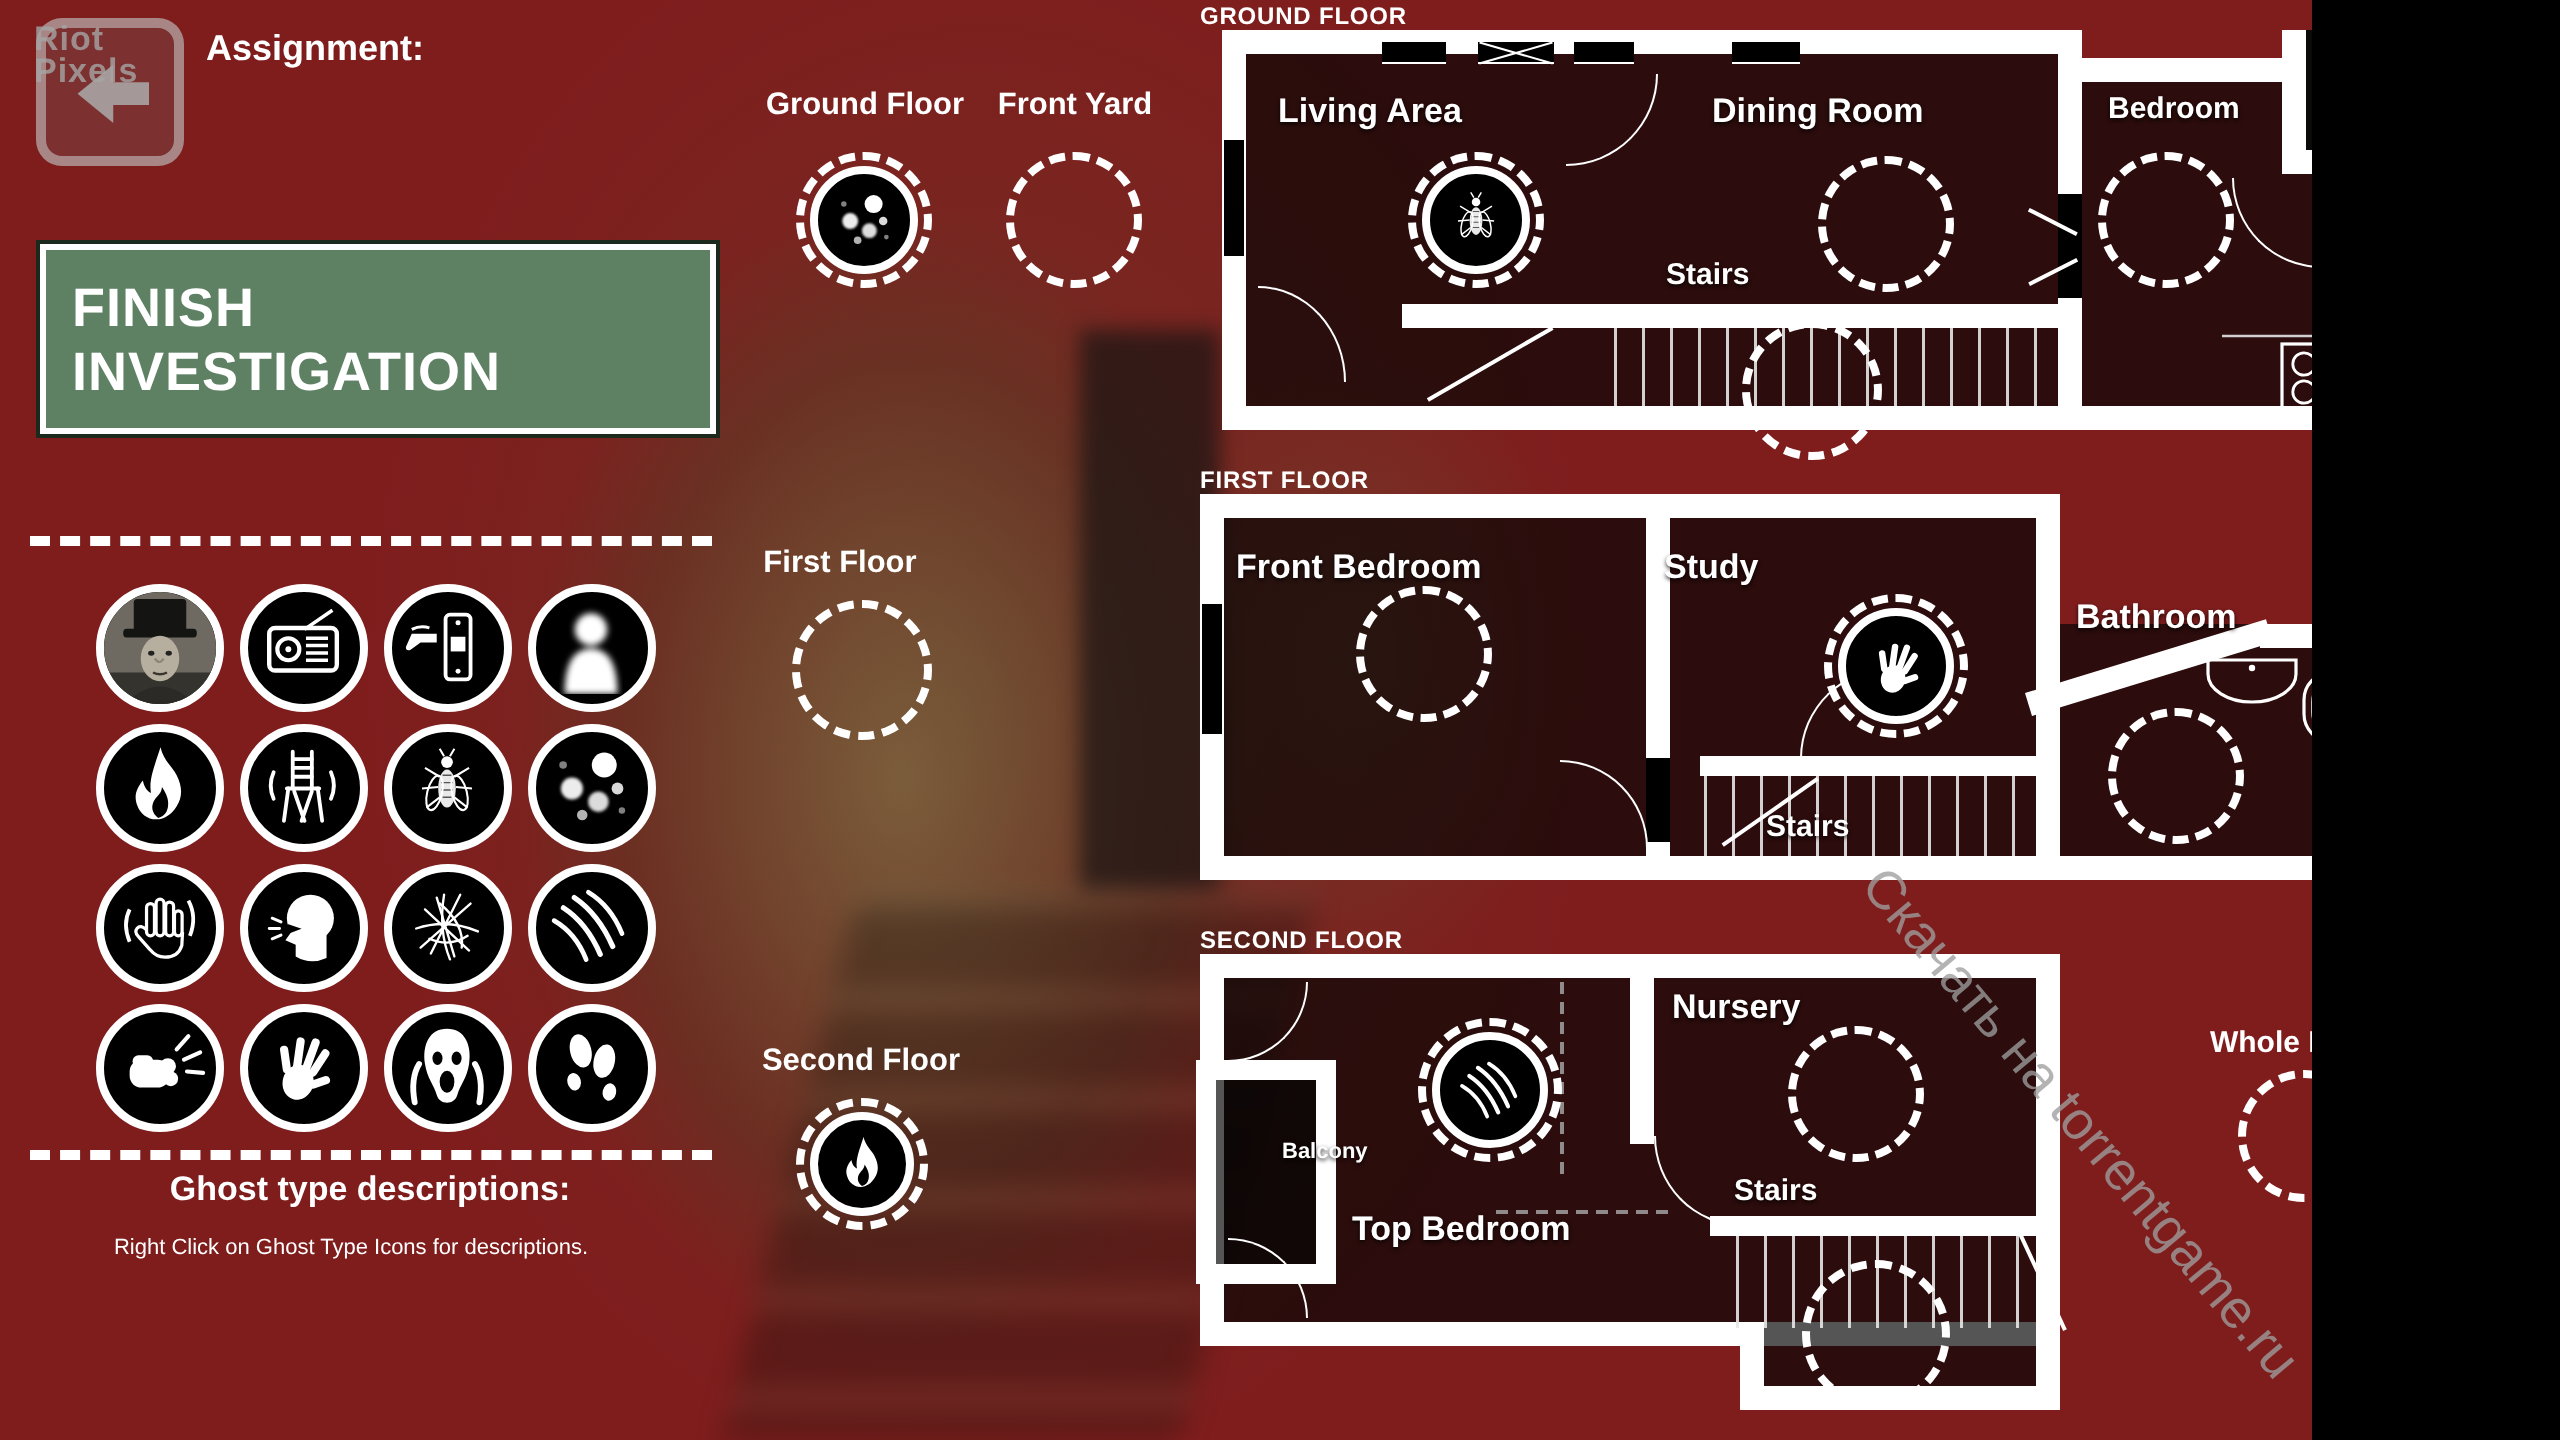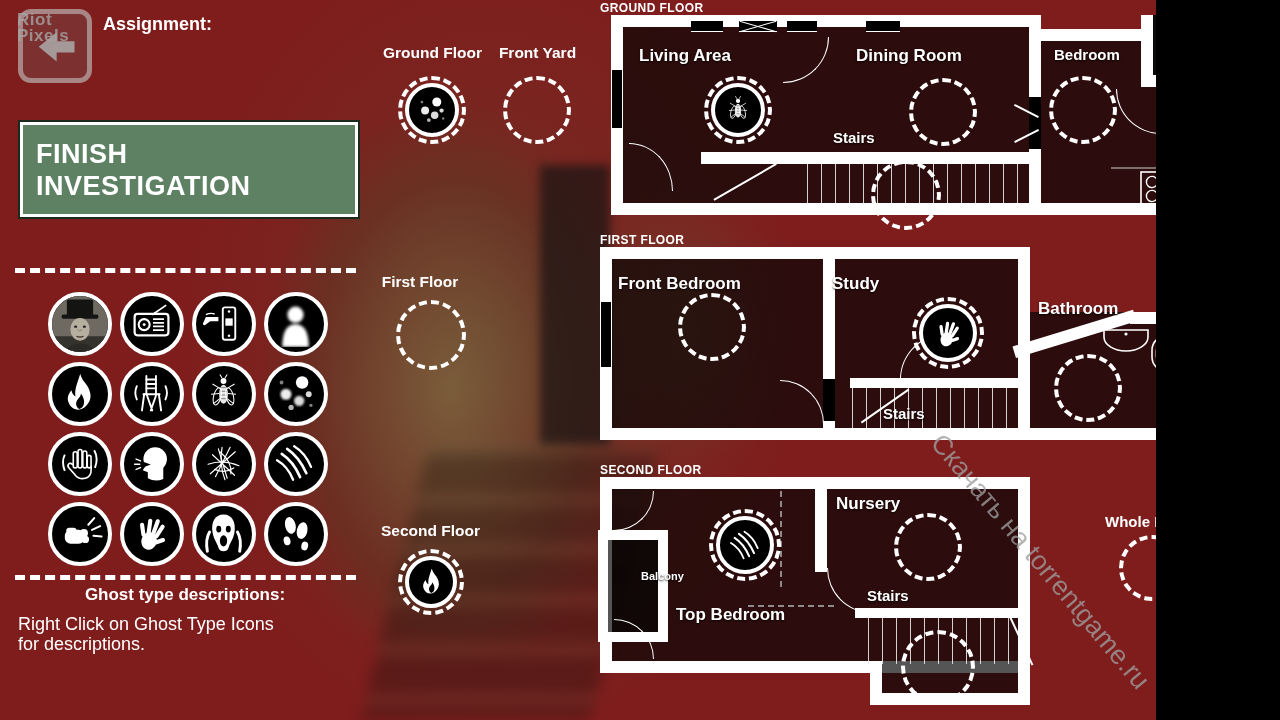--- a/index.html
+++ b/index.html
@@ -40,21 +40,21 @@
     display:flex;align-items:center;cursor:pointer;}
   .finishbtn span{display:block;padding-left:13px;font-size:27px;font-weight:bold;line-height:32px;letter-spacing:.5px;width:250px;}
   .gt-heading{left:0;top:233px;width:370px;text-align:center;font-size:22px;}
   .dash-sep{position:absolute;left:15px;width:341px;height:0;border-top:5px dashed #fff;}
   .gt-grid{position:absolute;left:48px;top:292px;display:grid;
     grid-template-columns:repeat(4,64px);grid-auto-rows:64px;column-gap:8px;row-gap:6px;}
   .gt{position:relative;width:64px;height:64px;border:4px solid #fff;border-radius:50%;
     background:#000;box-sizing:border-box;overflow:hidden;display:flex;align-items:center;justify-content:center;}
   .gt svg{width:84%;height:84%;}
   .gtd-heading{left:0;top:585px;width:370px;text-align:center;font-size:17px;}
-  .gtd-hint{left:18px;top:614px;width:276px;font-size:18px;line-height:20px;}
+  .gtd-hint{left:18px;top:614px;width:276px;font-size:11px;line-height:20px;text-align:right;}
 
   
   .marker{position:absolute;border:4px dashed #fff;border-radius:50%;box-sizing:border-box;}
   .marker .inner{position:absolute;inset:3px;border:4px solid #fff;border-radius:50%;
     background:#000;display:flex;align-items:center;justify-content:center;overflow:hidden;}
   .marker .inner svg{width:74%;height:74%;}
   .map-lbl{font-size:15.5px;text-align:center;}
 
   
   .plan{position:absolute;}

